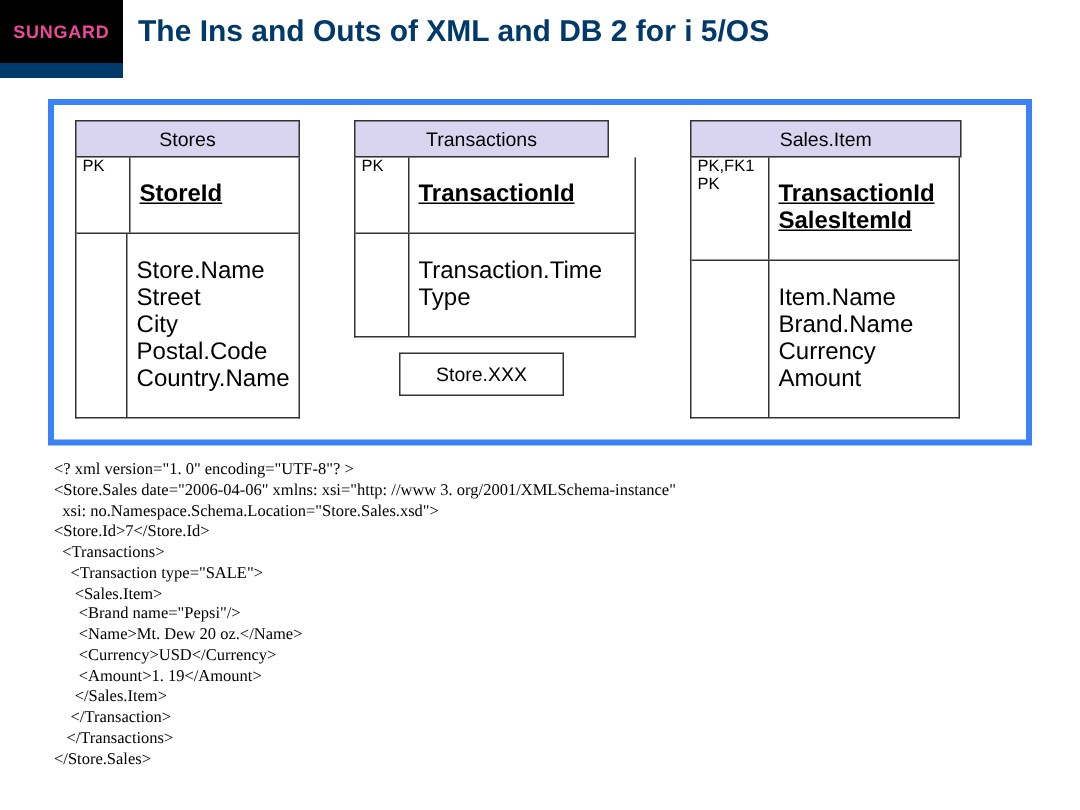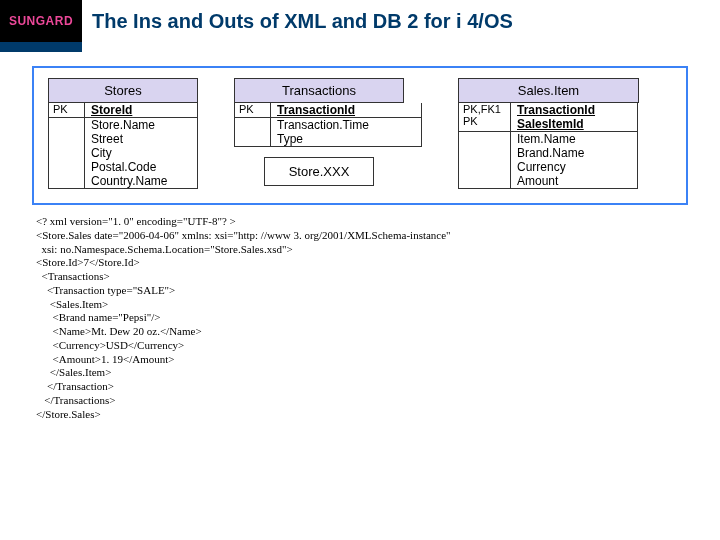--- a/index.html
+++ b/index.html
@@ -2,44 +2,44 @@
 <html><head>
 <meta charset="utf-8">
 <style>
   * { box-sizing: border-box; margin: 0; padding: 0; }
   body { font-family: Arial, Helvetica, sans-serif; background: #fff; width: 720px; height: 540px; position: relative; }
   .header { display: flex; align-items: center; height: 42px; }
   .logo-box { background: #000; color: #ec4899; height: 42px; width: 82px; display: flex; align-items: center; justify-content: center; letter-spacing: 0.5px; font-weight: bold; }
   .logo-text { font-size: 12px; }
   .title { font-size: 20px; font-weight: bold; color: #003a6a; padding-left: 10px; }
   .blue-strip { background: #003a6a; height: 10px; width: 82px; margin-top: 0; }
-  .diagram-wrap { margin: 14px 32px 10px 32px; border: 2px solid #3b82f6; padding: 10px 14px 14px 14px; }
+  .diagram-wrap { margin: 14px 32px 10px 32px; border: 4px solid #3b82f6; padding: 10px 14px 14px 14px; }
   .diagram { display: flex; gap: 36px; justify-content: flex-start; }
   .entity-block { display: flex; flex-direction: column; }
   .entity-title { border: 1px solid #333; background: #d9d4f0; text-align: center; font-size: 13px; padding: 4px 0; width: 150px; }
   .entity-title.wide { width: 170px; }
   .entity-title.wider { width: 181px; }
   .entity-body { border: 1px solid #333; border-top: none; display: flex; flex-direction: column; }
   .entity-row { display: flex; border-bottom: 1px solid #333; }
   .entity-row:last-child { border-bottom: none; }
   .pk-col { width: 36px; border-right: 1px solid #333; font-size: 11px; padding: 0 4px; }
   .pk-col.wide { width: 52px; }
-  .fld-col { flex: 1; font-size: 12px; padding: 0 6px; }
+  .fld-col { flex: 1; font-size: 16px; padding: 16px 6px; }
   .fld-col.bold { font-weight: bold; text-decoration: underline; }
   .entity-detached { border: 1px solid #333; text-align: center; font-size: 13px; padding: 6px 0; margin-top: 10px; width: 110px; margin-left: 30px; }
   .xml-block { margin: 6px 36px 0 36px; font-family: 'Times New Roman', serif; font-size: 11px; line-height: 1.25; white-space: pre; }
 </style>
 </head>
 <body>
 
 <div class="header">
   <div class="logo-box">
     <span class="logo-text">SUNGARD</span>
   </div>
-  <div class="title">The Ins and Outs of XML and DB 2 for i 4/OS</div>
+  <div class="title">The Ins and Outs of XML and DB 2 for i 5/OS</div>
 </div>
 <div class="blue-strip"></div>
 
 <div class="diagram-wrap">
   <div class="diagram">
 
     <div class="entity-block" style="width:150px">
       <div class="entity-title">Stores</div>
       <div class="entity-body">
         <div class="entity-row">

